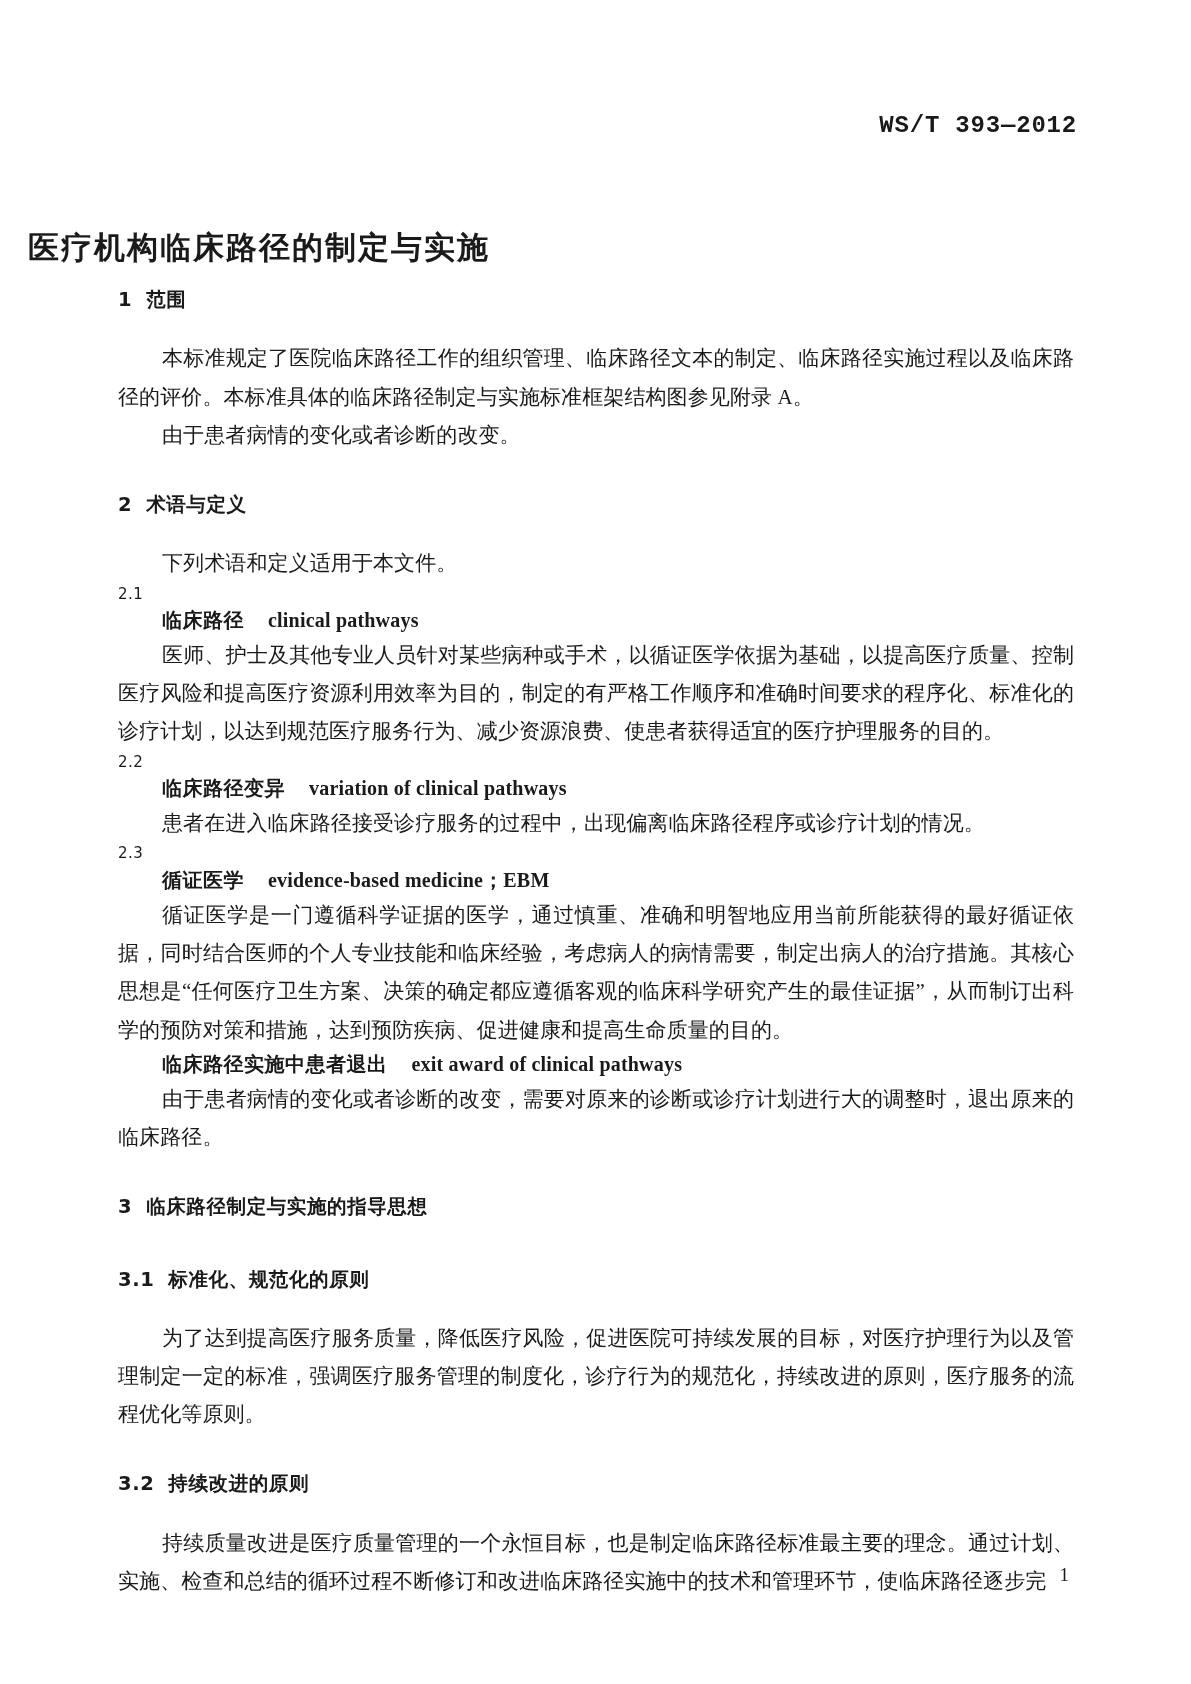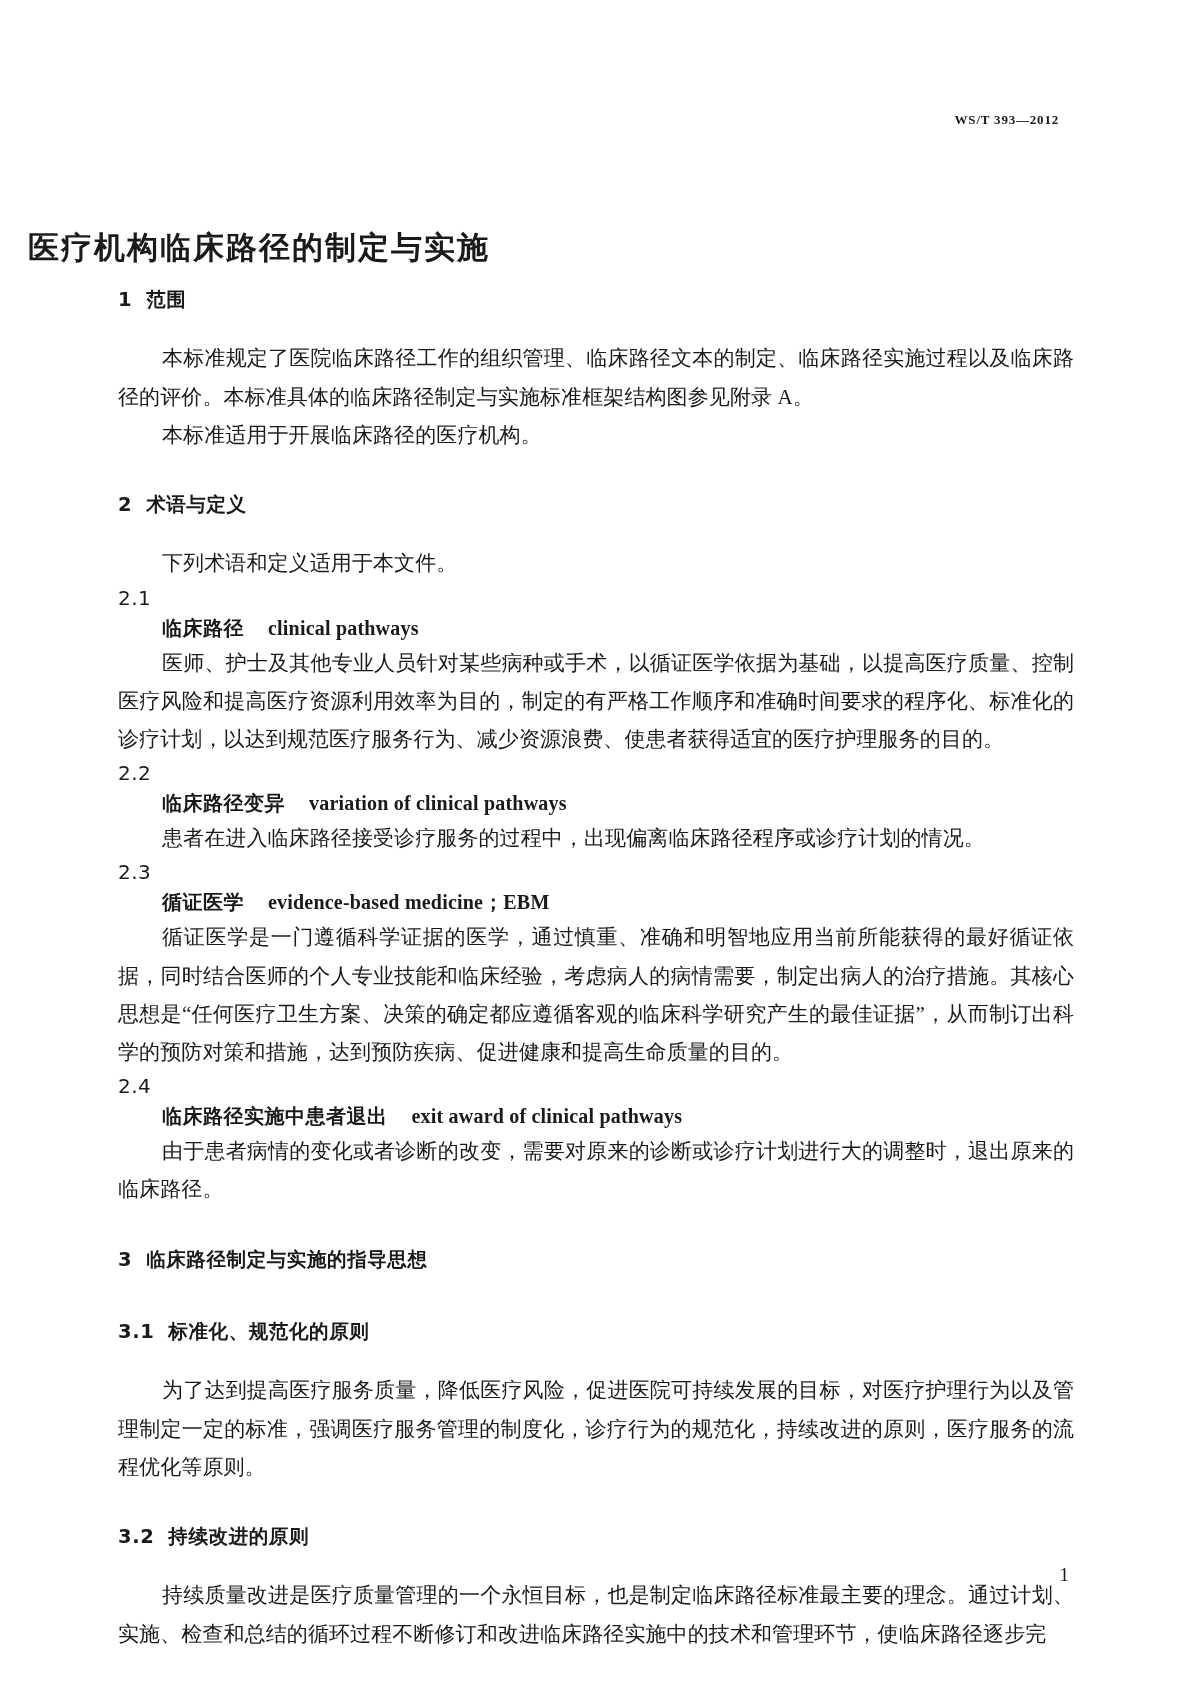--- a/index.html
+++ b/index.html
@@ -22,24 +22,24 @@
     width: 1191px;
     height: 1684px;
     box-sizing: border-box;
     padding: 0;
   }
 
   
   .header {
     position: absolute;
     top: 112px;
-    right: 132px;
-    font-family: Liberation Serif, serif;
-    font-weight: bold;
-    font-size: 13px;
+    right: 114px;
+    font-family: Liberation Mono, monospace;
+    font-weight: bold;
+    font-size: 24px;
     letter-spacing: 0.8px;
     white-space: nowrap;
   }
 
   
   .doc-title {
     position: absolute;
     top: 206px;
     left: 0;
     width: 1191px;
@@ -72,21 +72,21 @@
 
   .h1 .num, .h2 .num {
     display: inline-block;
     margin-right: 14px;
     font-weight: bold;
   }
 
   
   .clause-num {
     font-family: "DejaVu Sans", "Liberation Sans", sans-serif;
-    font-size: 20px;
+    font-size: 15px;
     letter-spacing: 0.5px;
     line-height: 1.5;
     margin: 0;
   }
 
   
   .term {
     margin: 0;
     padding-left: 44px;
     line-height: 1.55;
@@ -137,21 +137,21 @@
 
   <h1 class="doc-title">医疗机构临床路径的制定与实施</h1>
 
   <div class="content">
 
     <div class="h1">
       <span class="num">1</span><span>范围</span>
     </div>
     <div class="gap-md"></div>
     <p class="para">本标准规定了医院临床路径工作的组织管理、临床路径文本的制定、临床路径实施过程以及临床路径的评价。本标准具体的临床路径制定与实施标准框架结构图参见附录 A。</p>
-    <p class="para">本标准适用于开展临床路径的医疗机构。</p>
+    <p class="para">由于患者病情的变化或者诊断的改变。</p>
 
     <div class="gap-lg"></div>
 
     <div class="h1">
       <span class="num">2</span><span>术语与定义</span>
     </div>
     <div class="gap-md"></div>
     <p class="para">下列术语和定义适用于本文件。</p>
 
     <p class="clause-num">2.1</p>
@@ -165,21 +165,20 @@
       <span class="cn">临床路径变异</span><span class="en">variation of clinical pathways</span>
     </p>
     <p class="para">患者在进入临床路径接受诊疗服务的过程中，出现偏离临床路径程序或诊疗计划的情况。</p>
 
     <p class="clause-num">2.3</p>
     <p class="term">
       <span class="cn">循证医学</span><span class="en">evidence-based medicine；EBM</span>
     </p>
     <p class="para">循证医学是一门遵循科学证据的医学，通过慎重、准确和明智地应用当前所能获得的最好循证依据，同时结合医师的个人专业技能和临床经验，考虑病人的病情需要，制定出病人的治疗措施。其核心思想是“任何医疗卫生方案、决策的确定都应遵循客观的临床科学研究产生的最佳证据”，从而制订出科学的预防对策和措施，达到预防疾病、促进健康和提高生命质量的目的。</p>
 
-    <p class="clause-num">2.4</p>
     <p class="term">
       <span class="cn">临床路径实施中患者退出</span><span class="en">exit award of clinical pathways</span>
     </p>
     <p class="para">由于患者病情的变化或者诊断的改变，需要对原来的诊断或诊疗计划进行大的调整时，退出原来的临床路径。</p>
 
     <div class="gap-lg"></div>
 
     <div class="h1">
       <span class="num">3</span><span>临床路径制定与实施的指导思想</span>
     </div>

